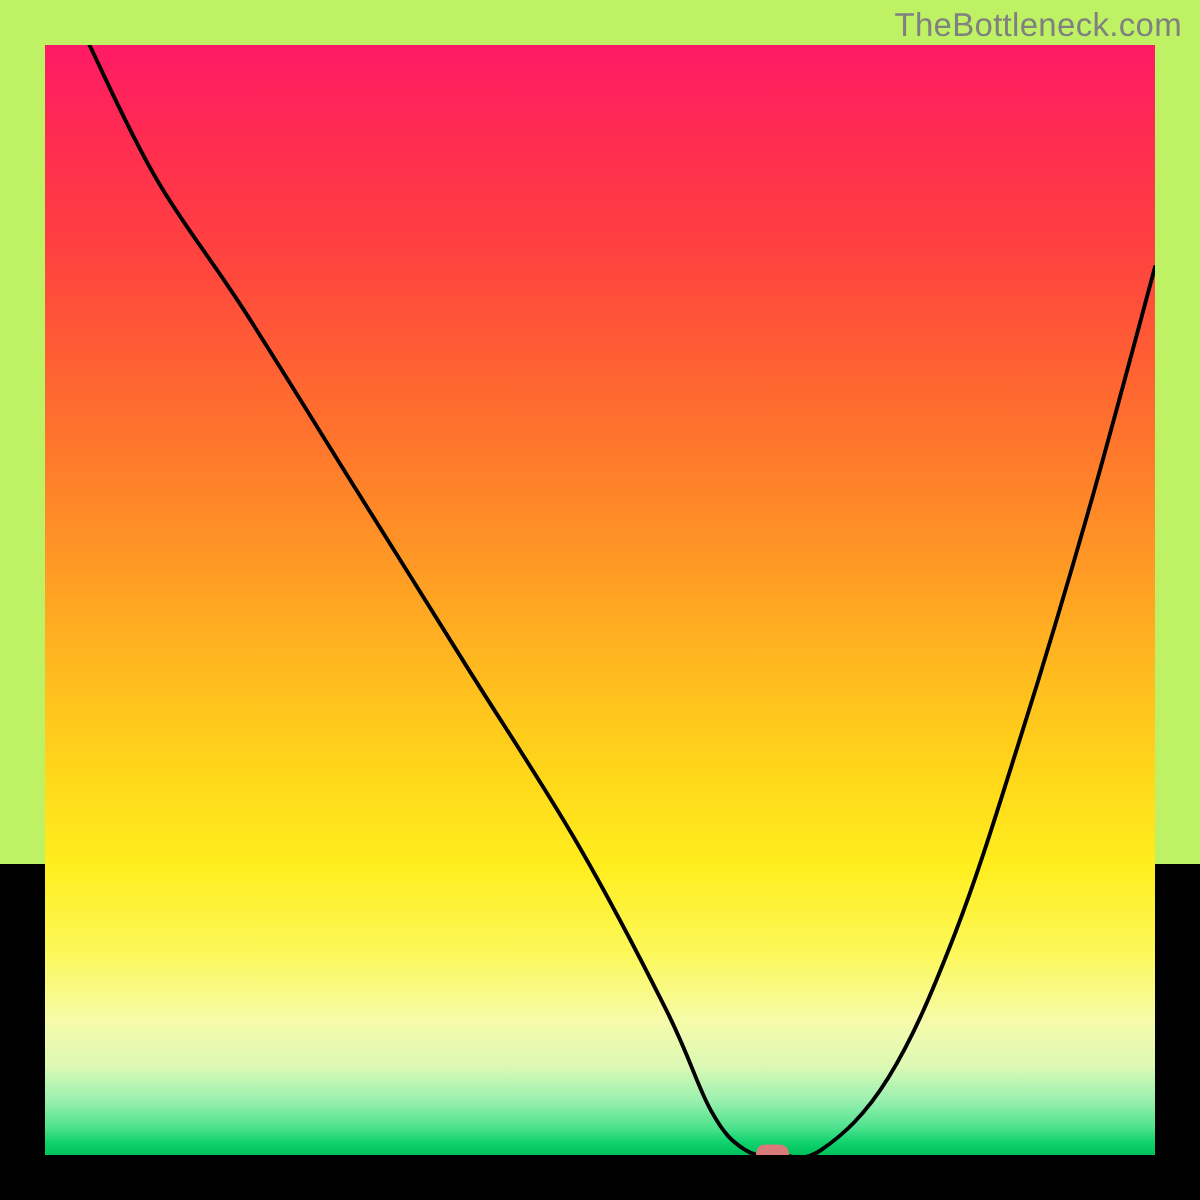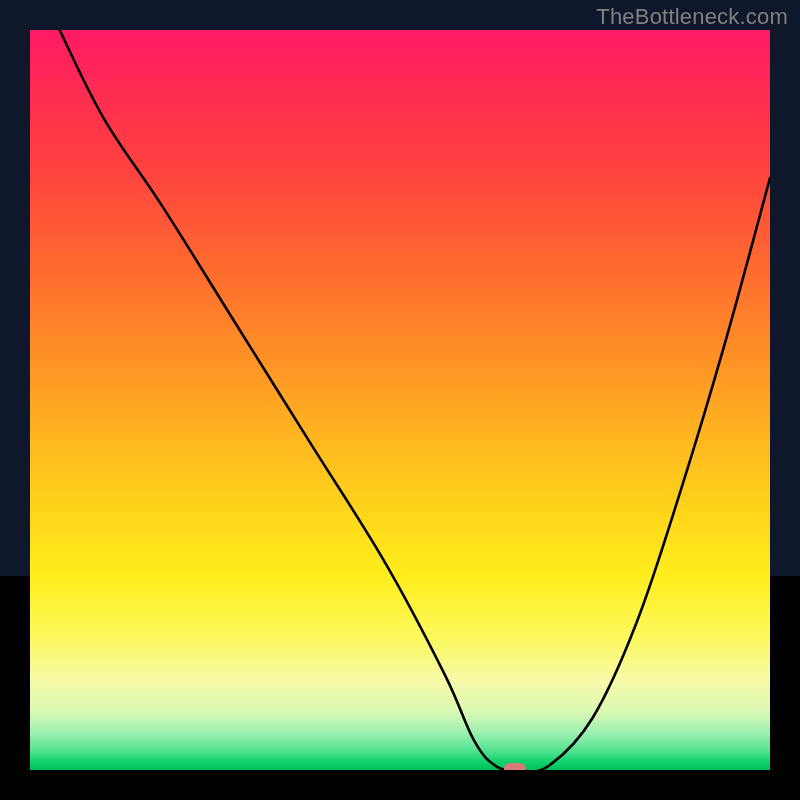--- a/index.html
+++ b/index.html
@@ -8,21 +8,21 @@
     width: 800px;
     height: 800px;
     background: #000;
     overflow: hidden;
     font-family: Arial, Helvetica, sans-serif;
   }
   .frame {
     position: relative;
     width: 800px;
     height: 576px;
-    background: #0f172a;
+    background: #bef264;
   }
   .watermark {
     position: absolute;
     top: 4px;
     right: 12px;
     color: #808080;
     font-size: 22px;
     font-weight: 500;
     letter-spacing: 0.2px;
     user-select: none;

